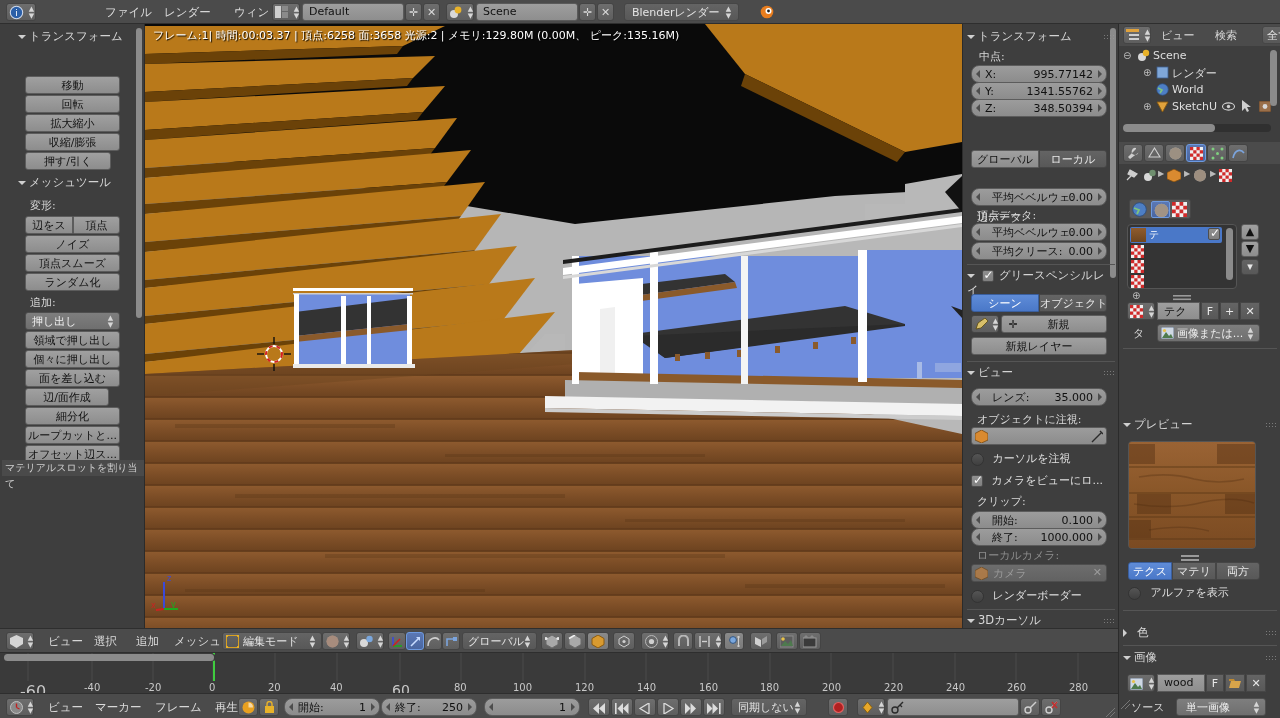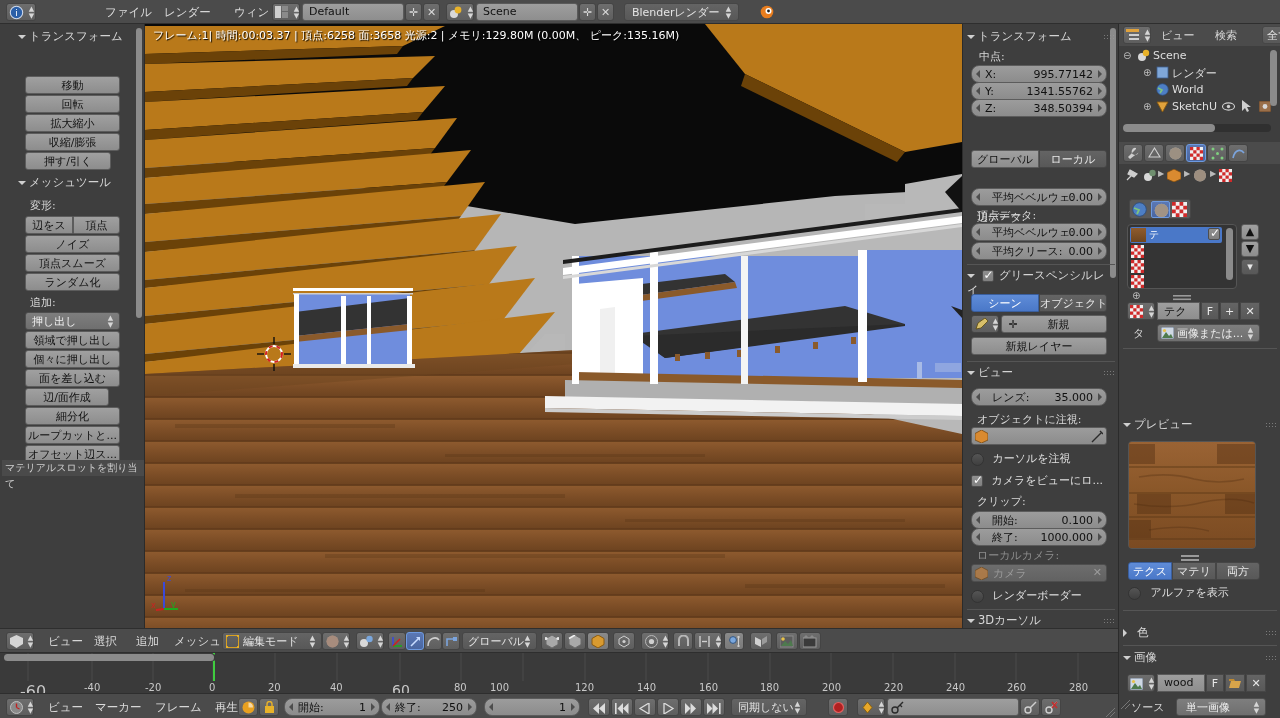--- a/index.html
+++ b/index.html
@@ -973,21 +973,21 @@
       <rect x="213" y="0" width="2" height="28" fill="#3fcc3f"></rect>
     </svg>
     <div style="position:absolute;left:20px;top:29px;color:#c8c8c8;font-size:16px;">-60</div>
     <div style="position:absolute;left:84px;top:29px;color:#c8c8c8;font-size:10px;">-40</div>
     <div style="position:absolute;left:145px;top:29px;color:#c8c8c8;font-size:10px;">-20</div>
     <div style="position:absolute;left:209px;top:29px;color:#c8c8c8;font-size:10px;">0</div>
     <div style="position:absolute;left:268px;top:29px;color:#c8c8c8;font-size:10px;">20</div>
     <div style="position:absolute;left:330px;top:29px;color:#c8c8c8;font-size:10px;">40</div>
     <div style="position:absolute;left:392px;top:29px;color:#c8c8c8;font-size:14px;">60</div>
     <div style="position:absolute;left:454px;top:29px;color:#c8c8c8;font-size:10px;">80</div>
-    <div style="position:absolute;left:490px;top:29px;color:#c8c8c8;font-size:10px;">100</div>
+    <div style="position:absolute;left:513px;top:29px;color:#c8c8c8;font-size:10px;">100</div>
     <div style="position:absolute;left:575px;top:29px;color:#c8c8c8;font-size:10px;">120</div>
     <div style="position:absolute;left:637px;top:29px;color:#c8c8c8;font-size:10px;">140</div>
     <div style="position:absolute;left:699px;top:29px;color:#c8c8c8;font-size:10px;">160</div>
     <div style="position:absolute;left:760px;top:29px;color:#c8c8c8;font-size:10px;">180</div>
     <div style="position:absolute;left:822px;top:29px;color:#c8c8c8;font-size:10px;">200</div>
     <div style="position:absolute;left:884px;top:29px;color:#c8c8c8;font-size:10px;">220</div>
     <div style="position:absolute;left:946px;top:29px;color:#c8c8c8;font-size:10px;">240</div>
     <div style="position:absolute;left:1007px;top:29px;color:#c8c8c8;font-size:10px;">260</div>
     <div style="position:absolute;left:1069px;top:29px;color:#c8c8c8;font-size:10px;">280</div>
     <div style="position:absolute;left:4px;top:1px;width:1110px;height:7px;">

